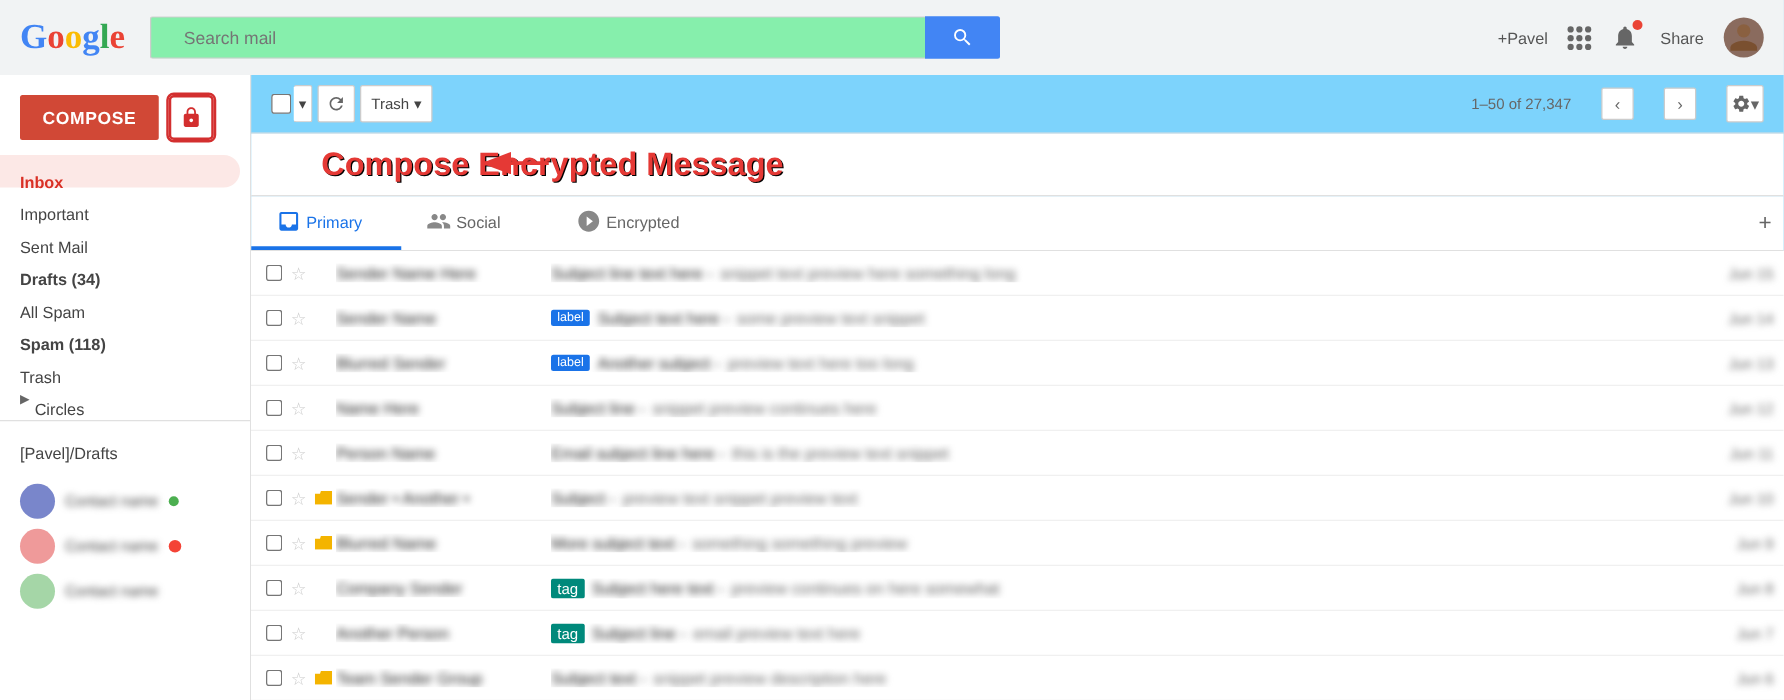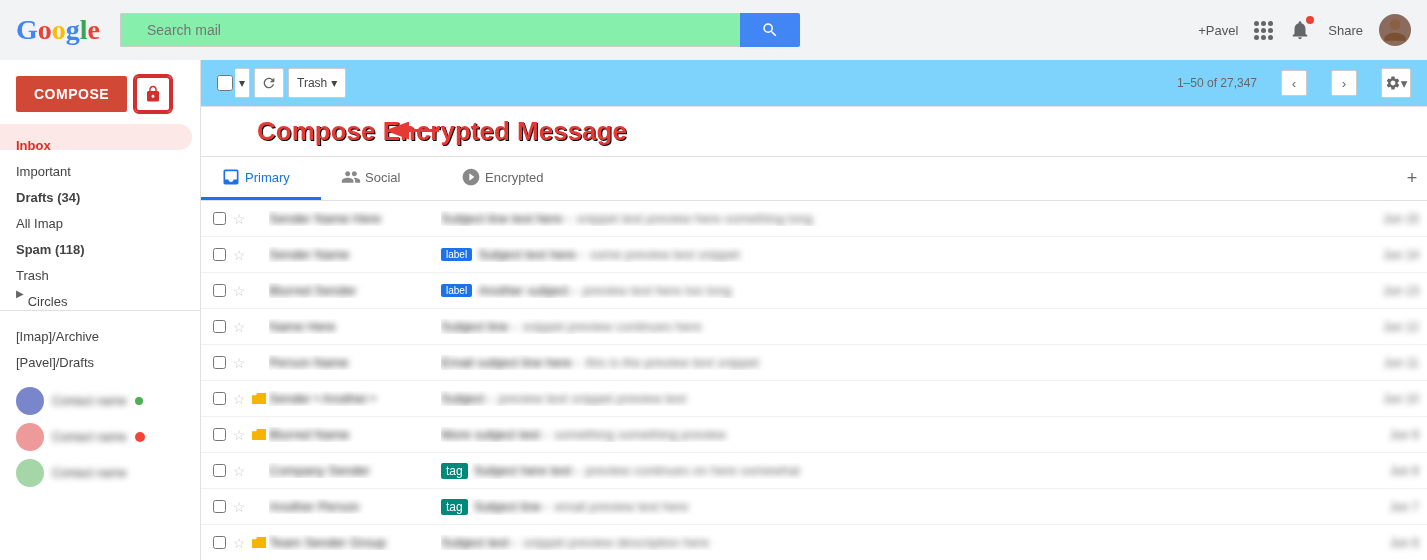--- a/index.html
+++ b/index.html
@@ -156,40 +156,40 @@
         </svg>
       </div>
     </div>
 
     <div class="nav-item active">
       <span class="nav-item-label">Inbox</span>
     </div>
     <div class="nav-item">
       <span class="nav-item-label">Important</span>
     </div>
+    <div class="nav-item">
+      <span class="nav-item-label">Sent Mail</span>
+    </div>
     <div class="nav-item bold">
       <span class="nav-item-label">Drafts (34)</span>
     </div>
     <div class="nav-item">
-      <span class="nav-item-label">All Imap</span>
+      <span class="nav-item-label">All Spam</span>
     </div>
     <div class="nav-item bold">
       <span class="nav-item-label">Spam (118)</span>
     </div>
     <div class="nav-item">
       <span class="nav-item-label">Trash</span>
     </div>
     <div class="nav-item">
       <span style="font-size:10px;color:#666;margin-right:4px">▶</span>
       <span class="nav-item-label">Circles</span>
     </div>
     <div class="nav-section-divider"></div>
-    <div class="nav-item">
-      <span class="nav-item-label">[Imap]/Archive</span>
-    </div>
     <div class="nav-item">
       <span class="nav-item-label">[Pavel]/Drafts</span>
     </div>
 
     <div id="sidebar-bottom">
       <div class="contact-item">
         <div class="contact-avatar" style="background:#7986cb;width:28px;height:28px;border-radius:50%"></div>
         <span class="contact-name blurred">Contact name</span>
         <div class="contact-status" style="background:#4caf50"></div>
       </div>

